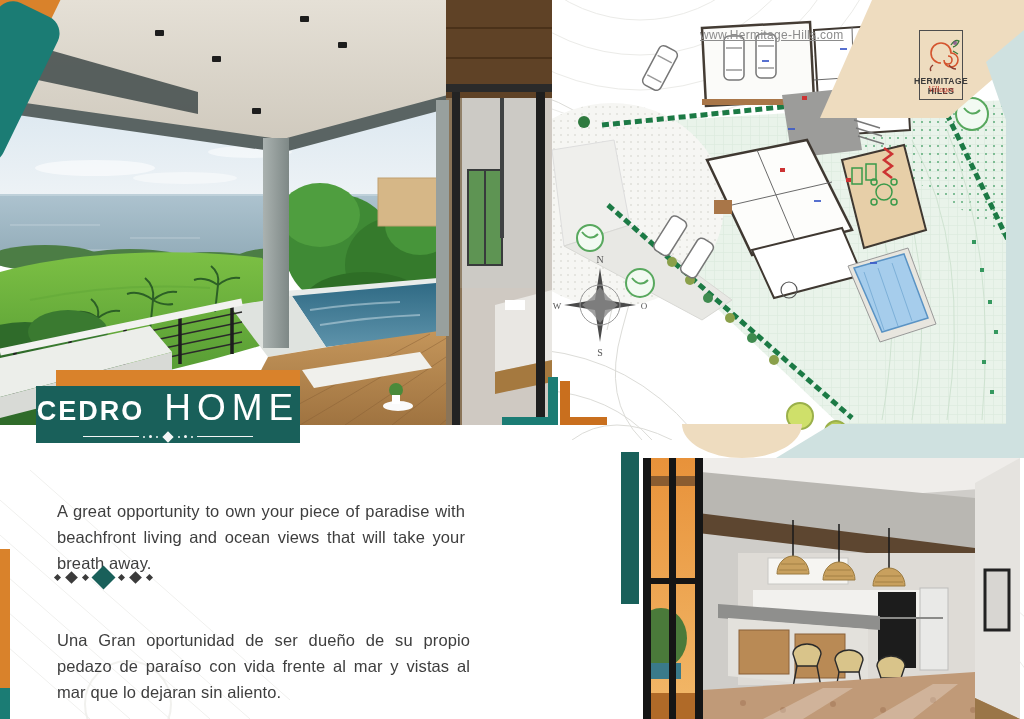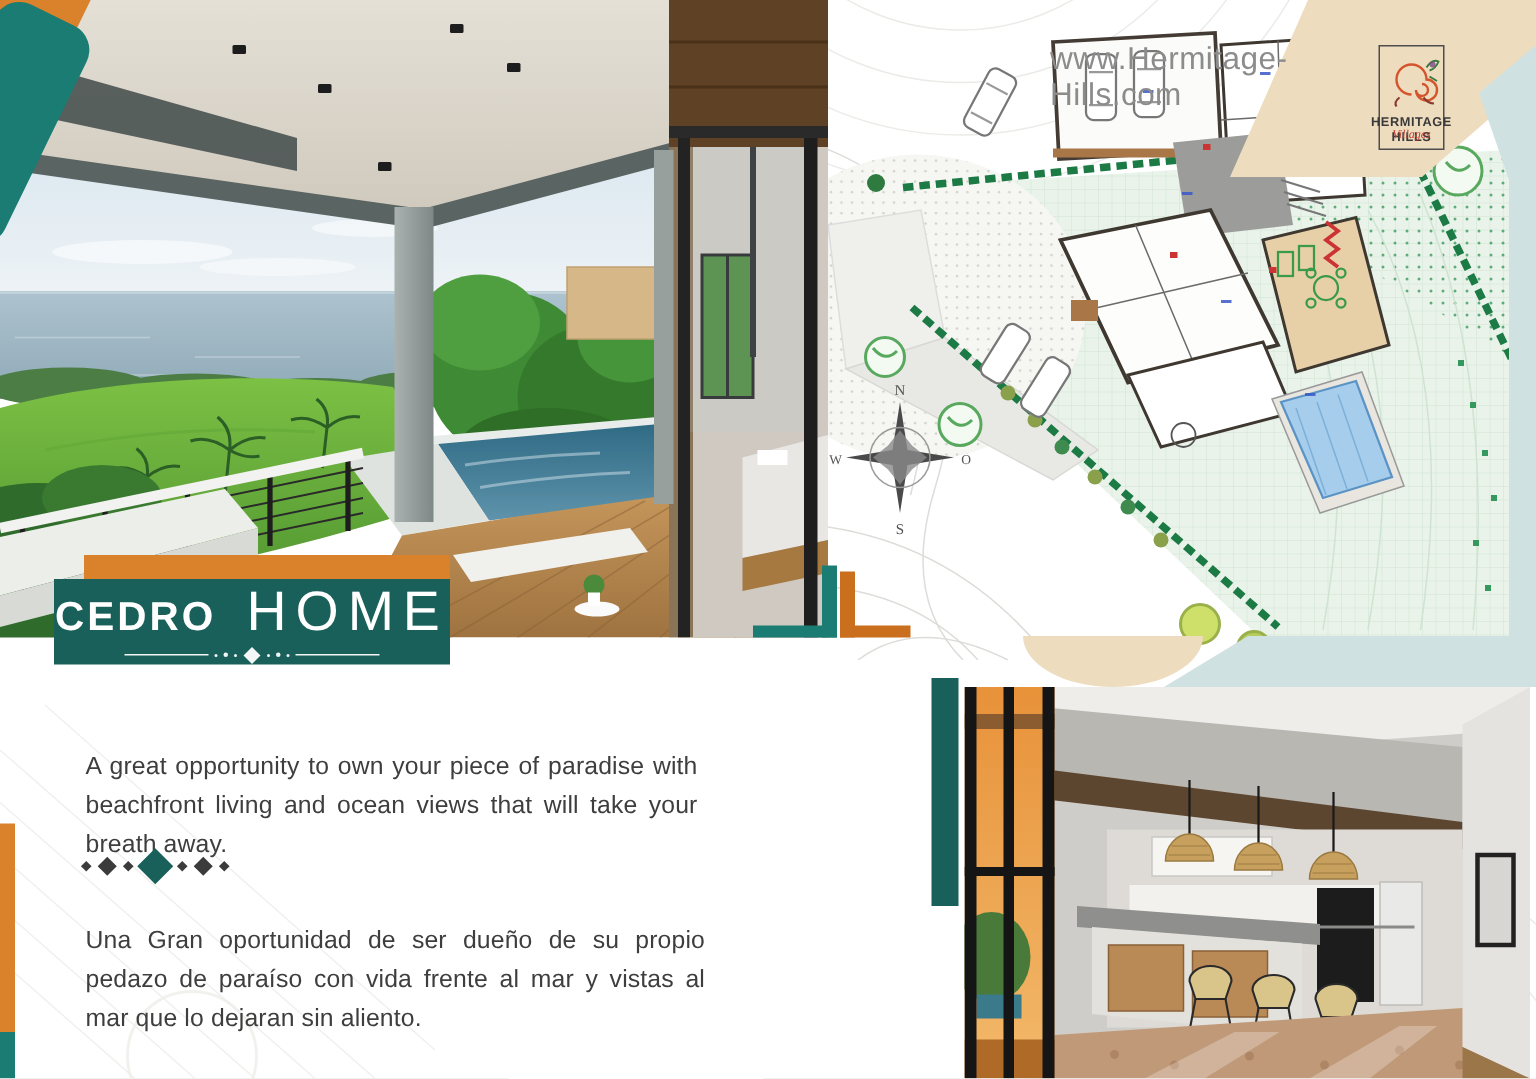--- a/index.html
+++ b/index.html
@@ -21,32 +21,32 @@
   .banner-title{display:flex;align-items:baseline;gap:20px;line-height:1;}
   .banner-title .t1{font-size:27px;font-weight:700;letter-spacing:2px;}
   .banner-title .t2{font-size:37px;font-weight:300;letter-spacing:6px;}
   .banner-divider{margin-top:7px;display:flex;align-items:center;gap:4px;opacity:.95;}
   .banner-divider .ln{width:56px;height:1px;background:#fff;}
   .banner-divider .d1{width:2px;height:2px;background:#fff;border-radius:50%;}
   .banner-divider .d2{width:3px;height:3px;background:#fff;border-radius:50%;}
   .banner-divider .dia{width:8px;height:8px;background:#fff;transform:rotate(45deg);margin:0 2px;}
 
   
-  .site-url{left:700px;top:28px;width:200px;font-size:21px;color:#8c8c8c;letter-spacing:.3px;z-index:8;}
+  .site-url{left:700px;top:28px;width:200px;font-size:12px;color:#8c8c8c;letter-spacing:.3px;z-index:8;text-decoration:underline;}
   .logo{left:901px;top:30px;width:80px;height:74px;z-index:8;}
   .logo .frame{position:absolute;left:18px;top:0;width:44px;height:70px;border:1.5px solid #4d4d4d;}
   .logo .brand{position:absolute;top:46px;left:0;width:80px;text-align:center;font-size:8.5px;font-weight:700;
     color:#3a3a3a;letter-spacing:.4px;background:transparent;}
   .logo .tagline{position:absolute;top:55px;left:0;width:80px;text-align:center;font-size:8px;font-style:italic;
     font-family:"Liberation Serif",serif;color:#c23b2e;}
 
   
   .para{color:#3e3e3e;font-size:16.5px;line-height:26px;text-align:justify;letter-spacing:.1px;z-index:8;}
   .para-en{left:57px;top:481px;width:408px;}
-  .para-es{left:57px;top:597px;width:413px;}
+  .para-es{left:57px;top:610px;width:413px;}
   .diamond-row{left:55px;top:567px;display:flex;align-items:center;gap:7px;z-index:8;height:20px;}
   .diamond-row span{display:block;transform:rotate(45deg);background:#3b3b3b;}
   .diamond-row .s1{width:5px;height:5px;}
   .diamond-row .s2{width:9px;height:9px;}
   .diamond-row .s3{width:17px;height:17px;background:var(--color-teal-deep,#19605a);}
 
   
   .edge-orange{left:0;top:549px;width:10px;height:139px;background:var(--color-orange,#d9822b);z-index:8;}
   .edge-teal{left:0;top:688px;width:10px;height:31px;background:var(--color-teal,#1b7c74);z-index:8;}
   .bracket-teal{left:502px;top:377px;width:56px;height:48px;border-right:10px solid var(--color-teal,#1b7c74);

